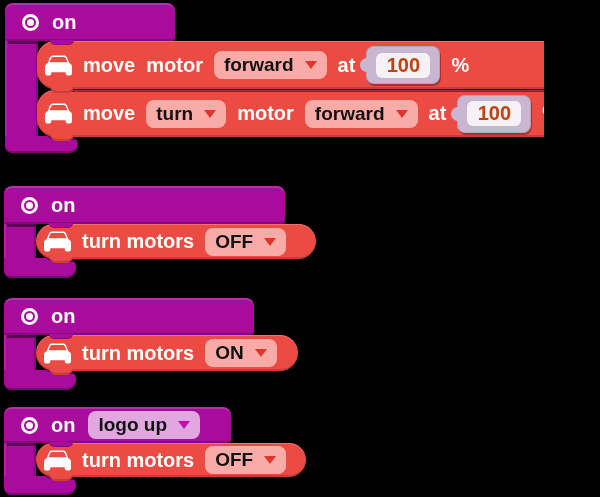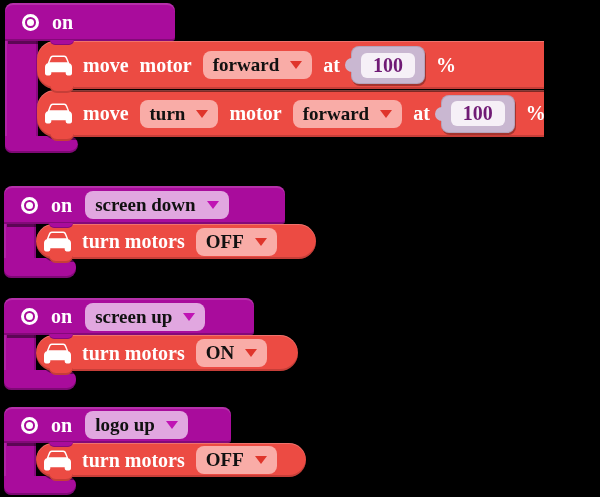--- a/index.html
+++ b/index.html
@@ -1,17 +1,17 @@
 <!DOCTYPE html>
 <html style="--bg: #000000; --purple: #a90c9c; --purple_light: #e1a7e0; --purple_arrow: #c013b4; --red: #ec4b43; --red_light: #f9aca7; --red_arrow: #df352b; --slot_outer: #c9b7d1; --slot_inner: #f6f0f7; --text_light: #ffffff; --text_dark: #111111;"><head>
 <meta charset="utf-8">
 <style>
   html,body{margin:0;padding:0;background:#000;}
   .canvas{position:relative;width:544px;height:497px;background:var(--bg,#000);overflow:hidden;
-          font-family:Liberation Serif, serif;}
+          font-family:Liberation Sans, sans-serif;}
   
   .p-header{position:absolute;display:flex;align-items:center;z-index:1;
     background:var(--purple,#a90c9c);border-radius:8px 8px 3px 0;
     box-shadow:inset 0 2px 0 rgba(255,255,255,.15), inset 0 -2px 0 rgba(0,0,0,.22), 3px 3px 0 rgba(0,0,0,.45);
     padding-left:17px;gap:13px;}
   .p-spine{position:absolute;z-index:1;background:var(--purple,#a90c9c);
     box-shadow:inset 2px 0 0 rgba(255,255,255,.10), inset -2px 0 0 rgba(0,0,0,.18);}
   .p-foot{position:absolute;z-index:1;background:var(--purple,#a90c9c);border-radius:0 9px 9px 7px;
     box-shadow:inset 0 -2px 0 rgba(0,0,0,.25), 3px 3px 0 rgba(0,0,0,.45);}
   
@@ -34,21 +34,21 @@
   .arr{width:0;height:0;border-left:6px solid transparent;border-right:6px solid transparent;}
   .arr.p{border-top:8px solid var(--purple_arrow,#c013b4);}
   .arr.r{border-top:8px solid var(--red_arrow,#df352b);}
   
   .slot{position:relative;display:inline-flex;align-items:center;justify-content:center;
     width:74px;height:38px;background:var(--slot_outer,#c9b7d1);border-radius:8px;
     box-shadow:inset 0 0 0 1px rgba(0,0,0,.10), 1px 2px 0 rgba(0,0,0,.30);cursor:text;}
   .slot::before{content:"";position:absolute;left:-6px;top:50%;transform:translateY(-50%);
     width:13px;height:14px;background:var(--slot_outer,#c9b7d1);border-radius:7px 0 0 7px;}
   .slot-inner{display:inline-block;min-width:38px;padding:1px 8px;background:var(--slot_inner,#f6f0f7);
-    border-radius:6px;color:#701a75;font-size:20px;font-weight:600;text-align:center;}
+    border-radius:6px;color:#c2410c;font-size:20px;font-weight:600;text-align:center;}
   
   .radio{position:relative;width:11px;height:11px;border:3px solid #fff;border-radius:50%;flex:0 0 auto;}
   .radio-dot{position:absolute;left:50%;top:50%;width:7px;height:7px;margin:-3.5px 0 0 -3.5px;
     background:#fff;border-radius:50%;}
   .car{display:inline-flex;flex:0 0 auto;}
 </style>
 </head>
 <body>
 
 <div class="canvas">
@@ -104,24 +104,20 @@
     <span class="lbl">%</span>
   </div>
 
   <div class="p-spine" style="left:4px;top:224px;width:32px;height:35px;"></div>
   <div class="p-foot" style="left:4px;top:258px;width:72px;height:20px;"></div>
   <div class="p-header" style="left:4px;top:186px;width:264px;height:38px;">
     <span class="radio">
         <span class="radio-dot"></span>
       </span>
     <span class="lbl">on</span>
-    <span class="dd orchid">
-      <span class="dd-text">screen down</span>
-      <i class="arr p"></i>
-    </span>
   </div>
   <div class="r-row first" style="left:36px;top:224px;width:272px;height:35px;">
     <span class="car">
       <svg width="27" height="21" viewBox="0 0 60 46">
           <path fill="#fff" fill-rule="evenodd" d="M6 18 L11 5 Q12.5 1 17 1 L43 1 Q47.5 1 49 5 L54 18 Q60 20 60 27 L60 41 Q60 45 56 45 L50 45 Q46 45 46 41 L46 38 L14 38 L14 41 Q14 45 10 45 L4 45 Q0 45 0 41 L0 27 Q0 20 6 18 Z M14 7 Q15 4 18 4 L42 4 Q45 4 46 7 L50 16 L10 16 Z"></path>
         </svg>
     </span>
     <span class="lbl">turn motors</span>
     <span class="dd pink">
       <span class="dd-text">OFF</span>
@@ -129,24 +125,20 @@
     </span>
   </div>
 
   <div class="p-spine" style="left:4px;top:335px;width:32px;height:36px;"></div>
   <div class="p-foot" style="left:4px;top:370px;width:72px;height:20px;"></div>
   <div class="p-header" style="left:4px;top:298px;width:233px;height:37px;">
     <span class="radio">
         <span class="radio-dot"></span>
       </span>
     <span class="lbl">on</span>
-    <span class="dd orchid">
-      <span class="dd-text">screen up</span>
-      <i class="arr p"></i>
-    </span>
   </div>
   <div class="r-row first" style="left:36px;top:335px;width:254px;height:36px;">
     <span class="car">
       <svg width="27" height="21" viewBox="0 0 60 46">
           <path fill="#fff" fill-rule="evenodd" d="M6 18 L11 5 Q12.5 1 17 1 L43 1 Q47.5 1 49 5 L54 18 Q60 20 60 27 L60 41 Q60 45 56 45 L50 45 Q46 45 46 41 L46 38 L14 38 L14 41 Q14 45 10 45 L4 45 Q0 45 0 41 L0 27 Q0 20 6 18 Z M14 7 Q15 4 18 4 L42 4 Q45 4 46 7 L50 16 L10 16 Z"></path>
         </svg>
     </span>
     <span class="lbl">turn motors</span>
     <span class="dd pink">
       <span class="dd-text">ON</span>

